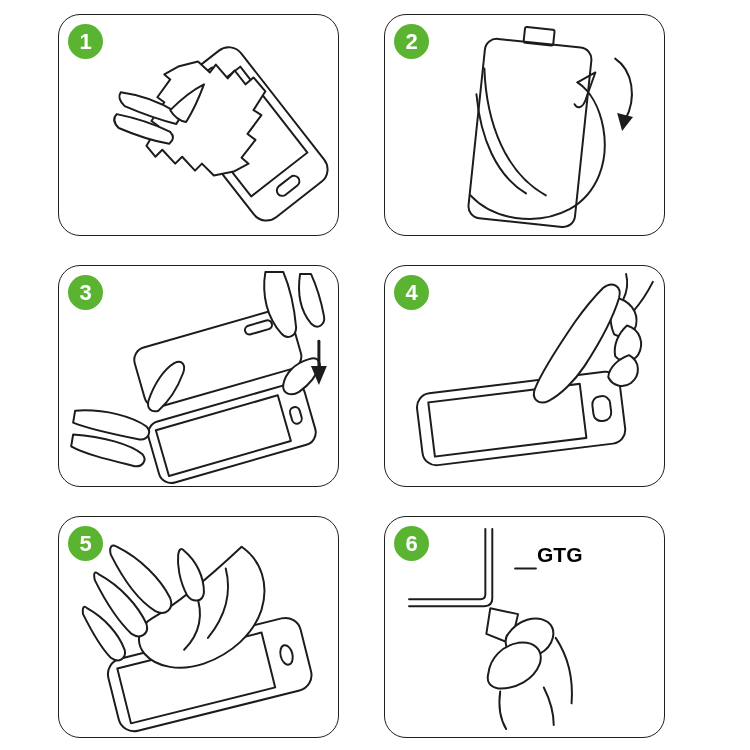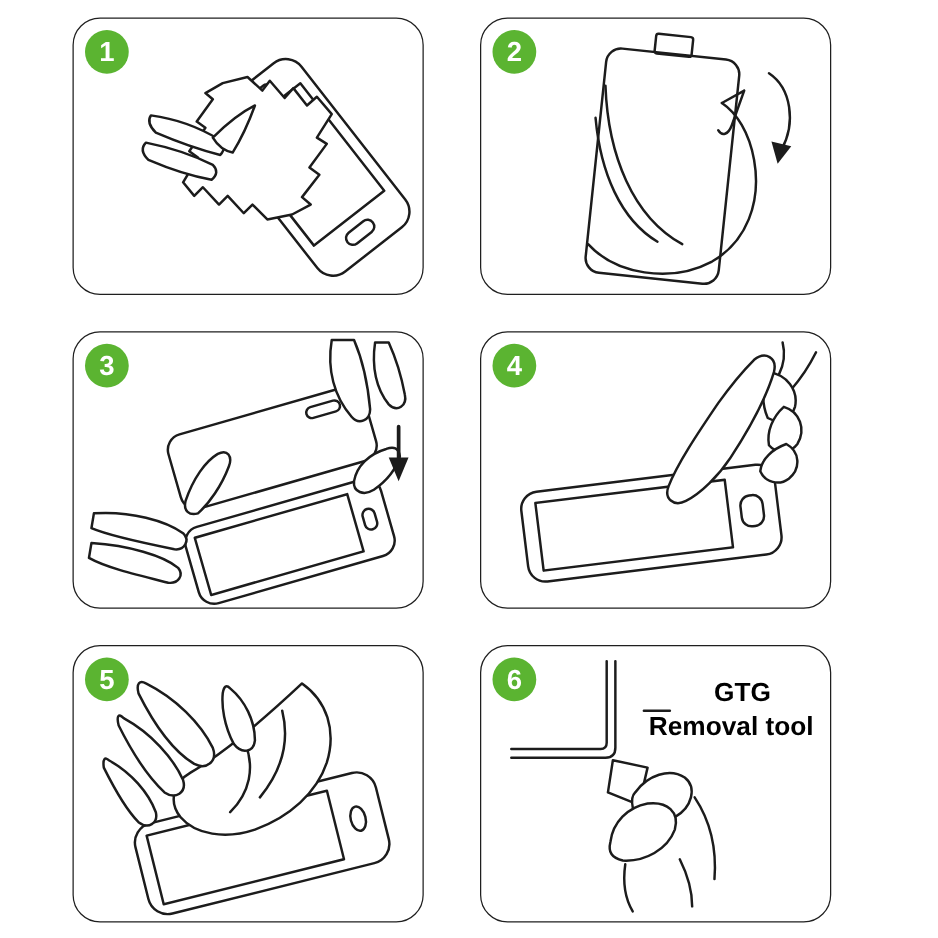--- a/index.html
+++ b/index.html
@@ -161,21 +161,20 @@
       </g>
     </svg>
   </section>
 
   <section class="panel">
     <div class="badge">
       <span>6</span>
     </div>
     <div class="tool-label">
       <div class="l1">GTG</div>
-      <div class="l2">Removal tool</div>
     </div>
     <svg class="art" viewBox="0 0 281 222">
       <g>
         <path class="ln" d="M24,90 L100,90 Q108,90 108,82 L108,12"></path>
         <path class="ln" d="M24,83 L96,83 Q101,83 101,78 L101,12"></path>
       </g>
       <path class="ln" d="M131,52 L152,52"></path>
       <path class="wh" d="M106,92 L134,98 L127,128 L102,118 Z"></path>
       <g>
         <path class="wh" d="M124,118 C134,104 152,98 164,106 C174,114 170,130 156,138 C142,145 126,140 122,130 C121,125 121,121 124,118 Z"></path>

